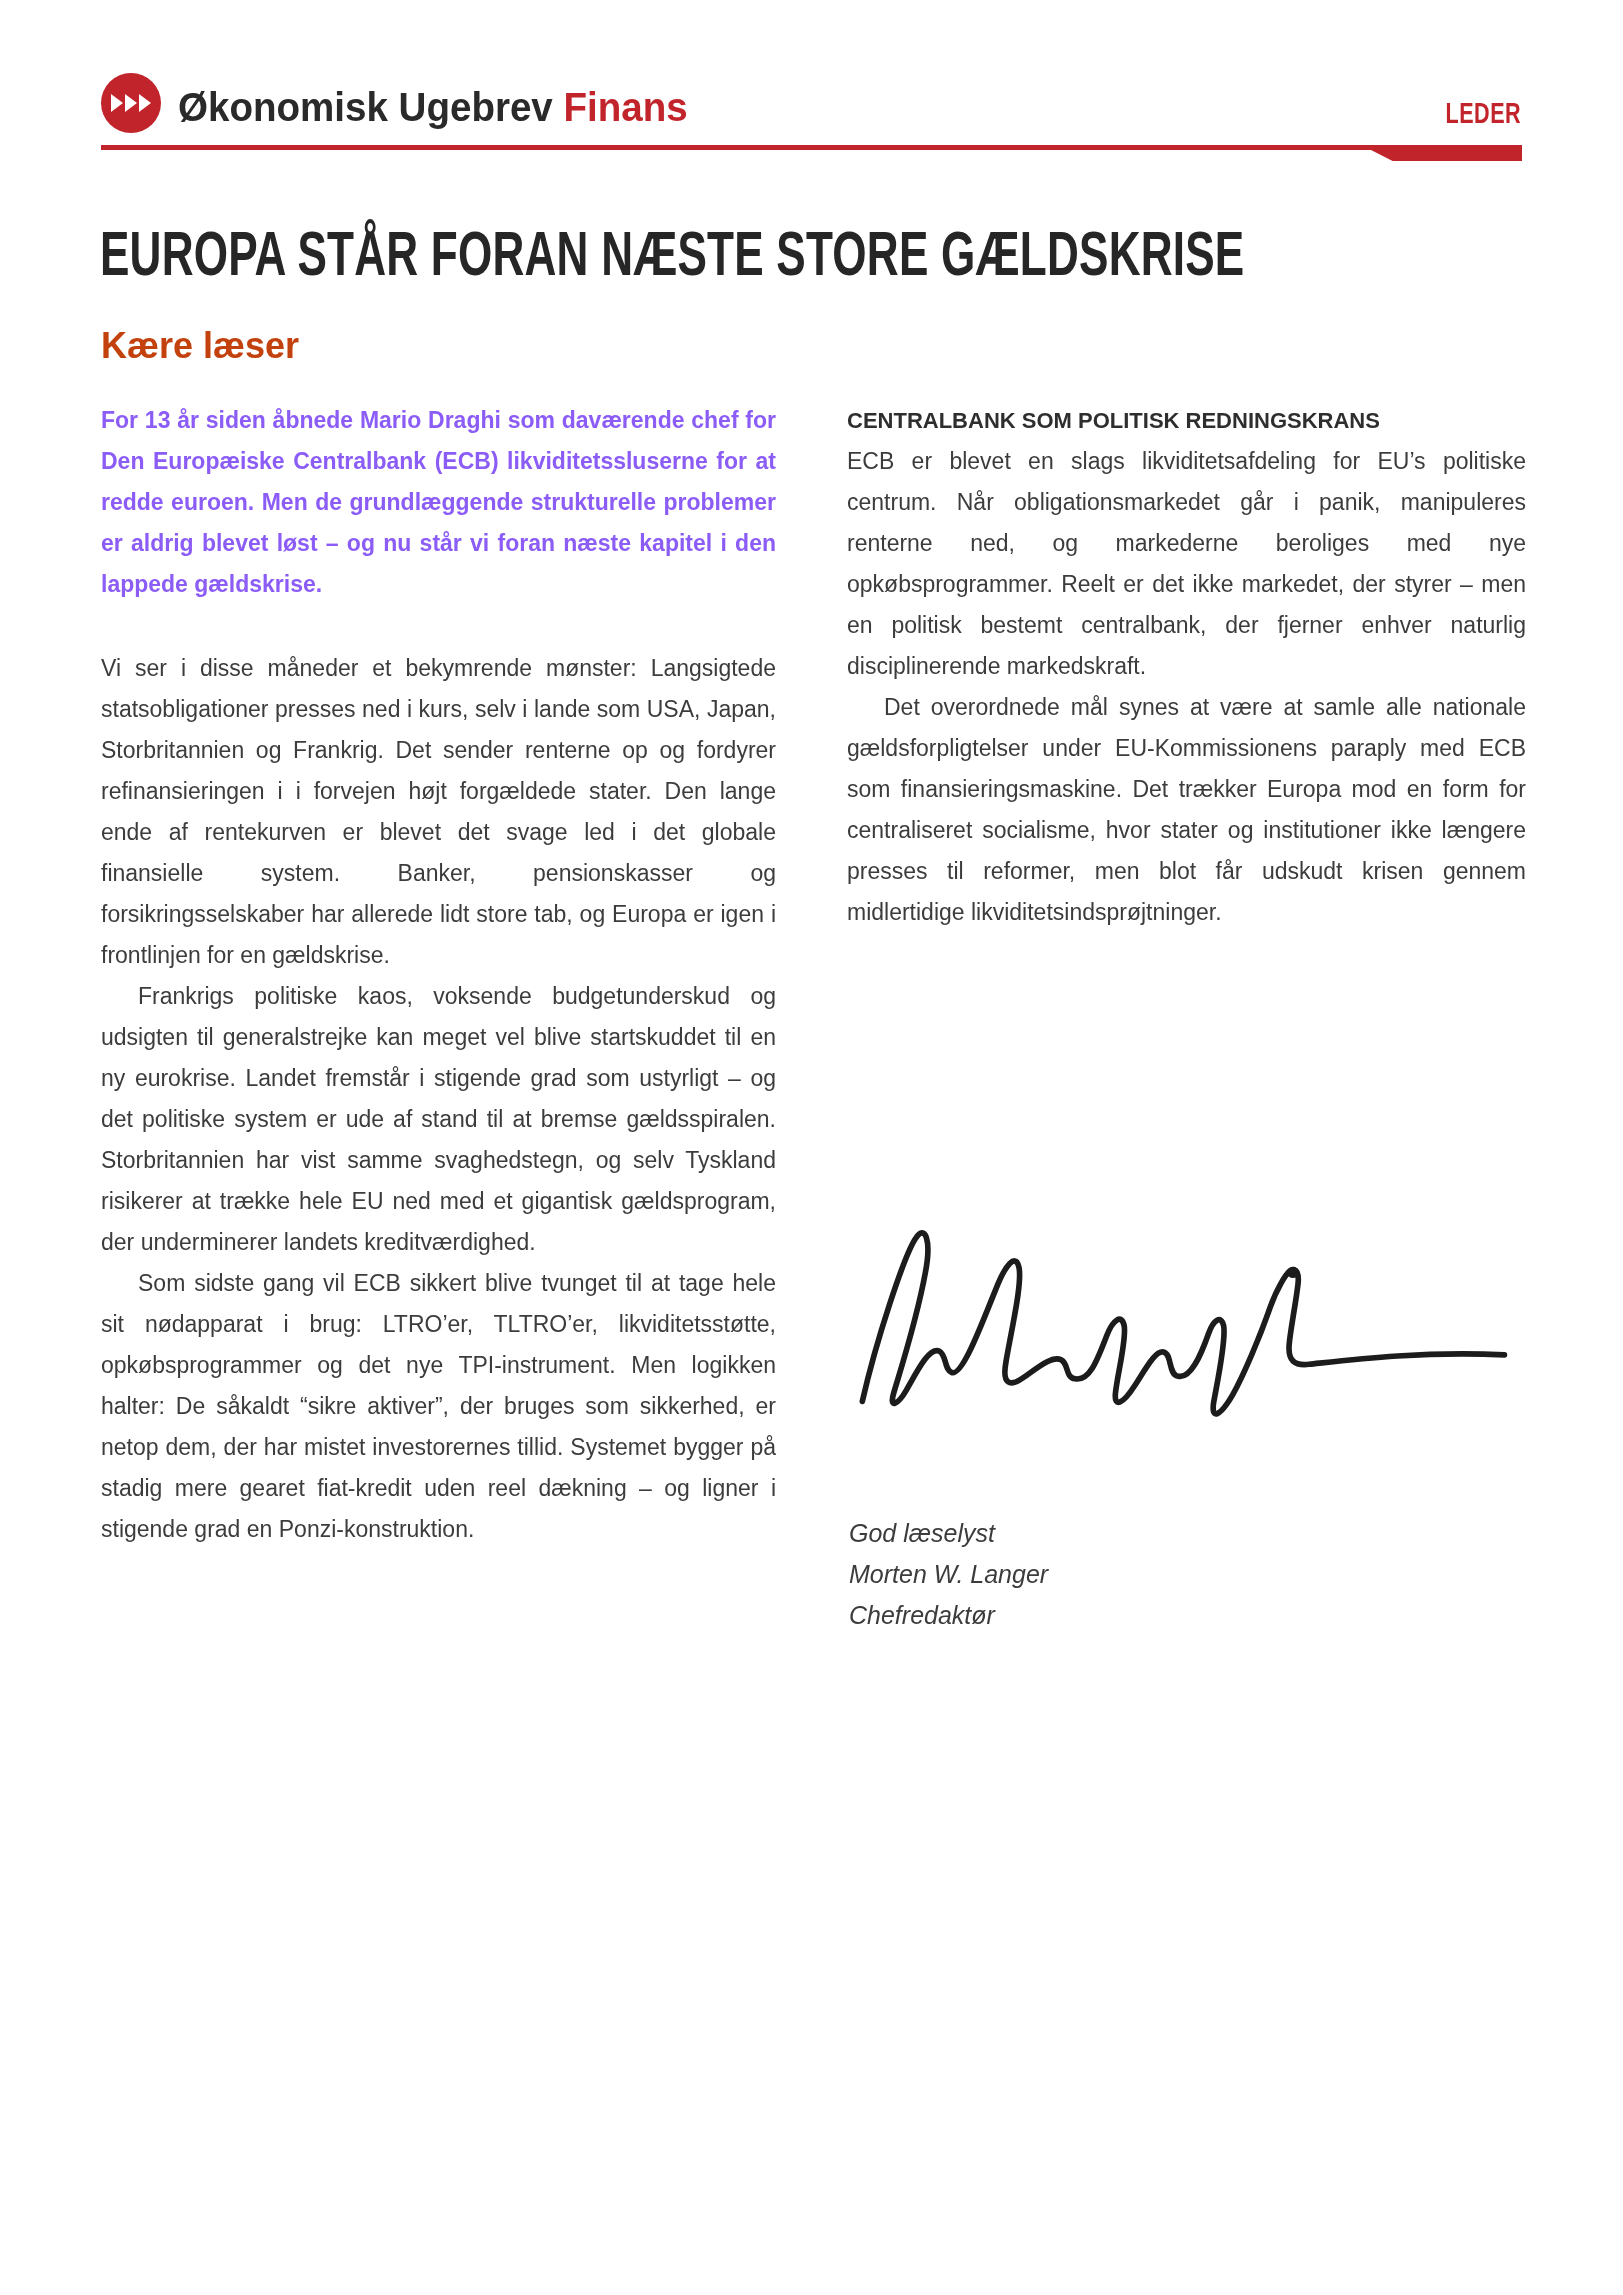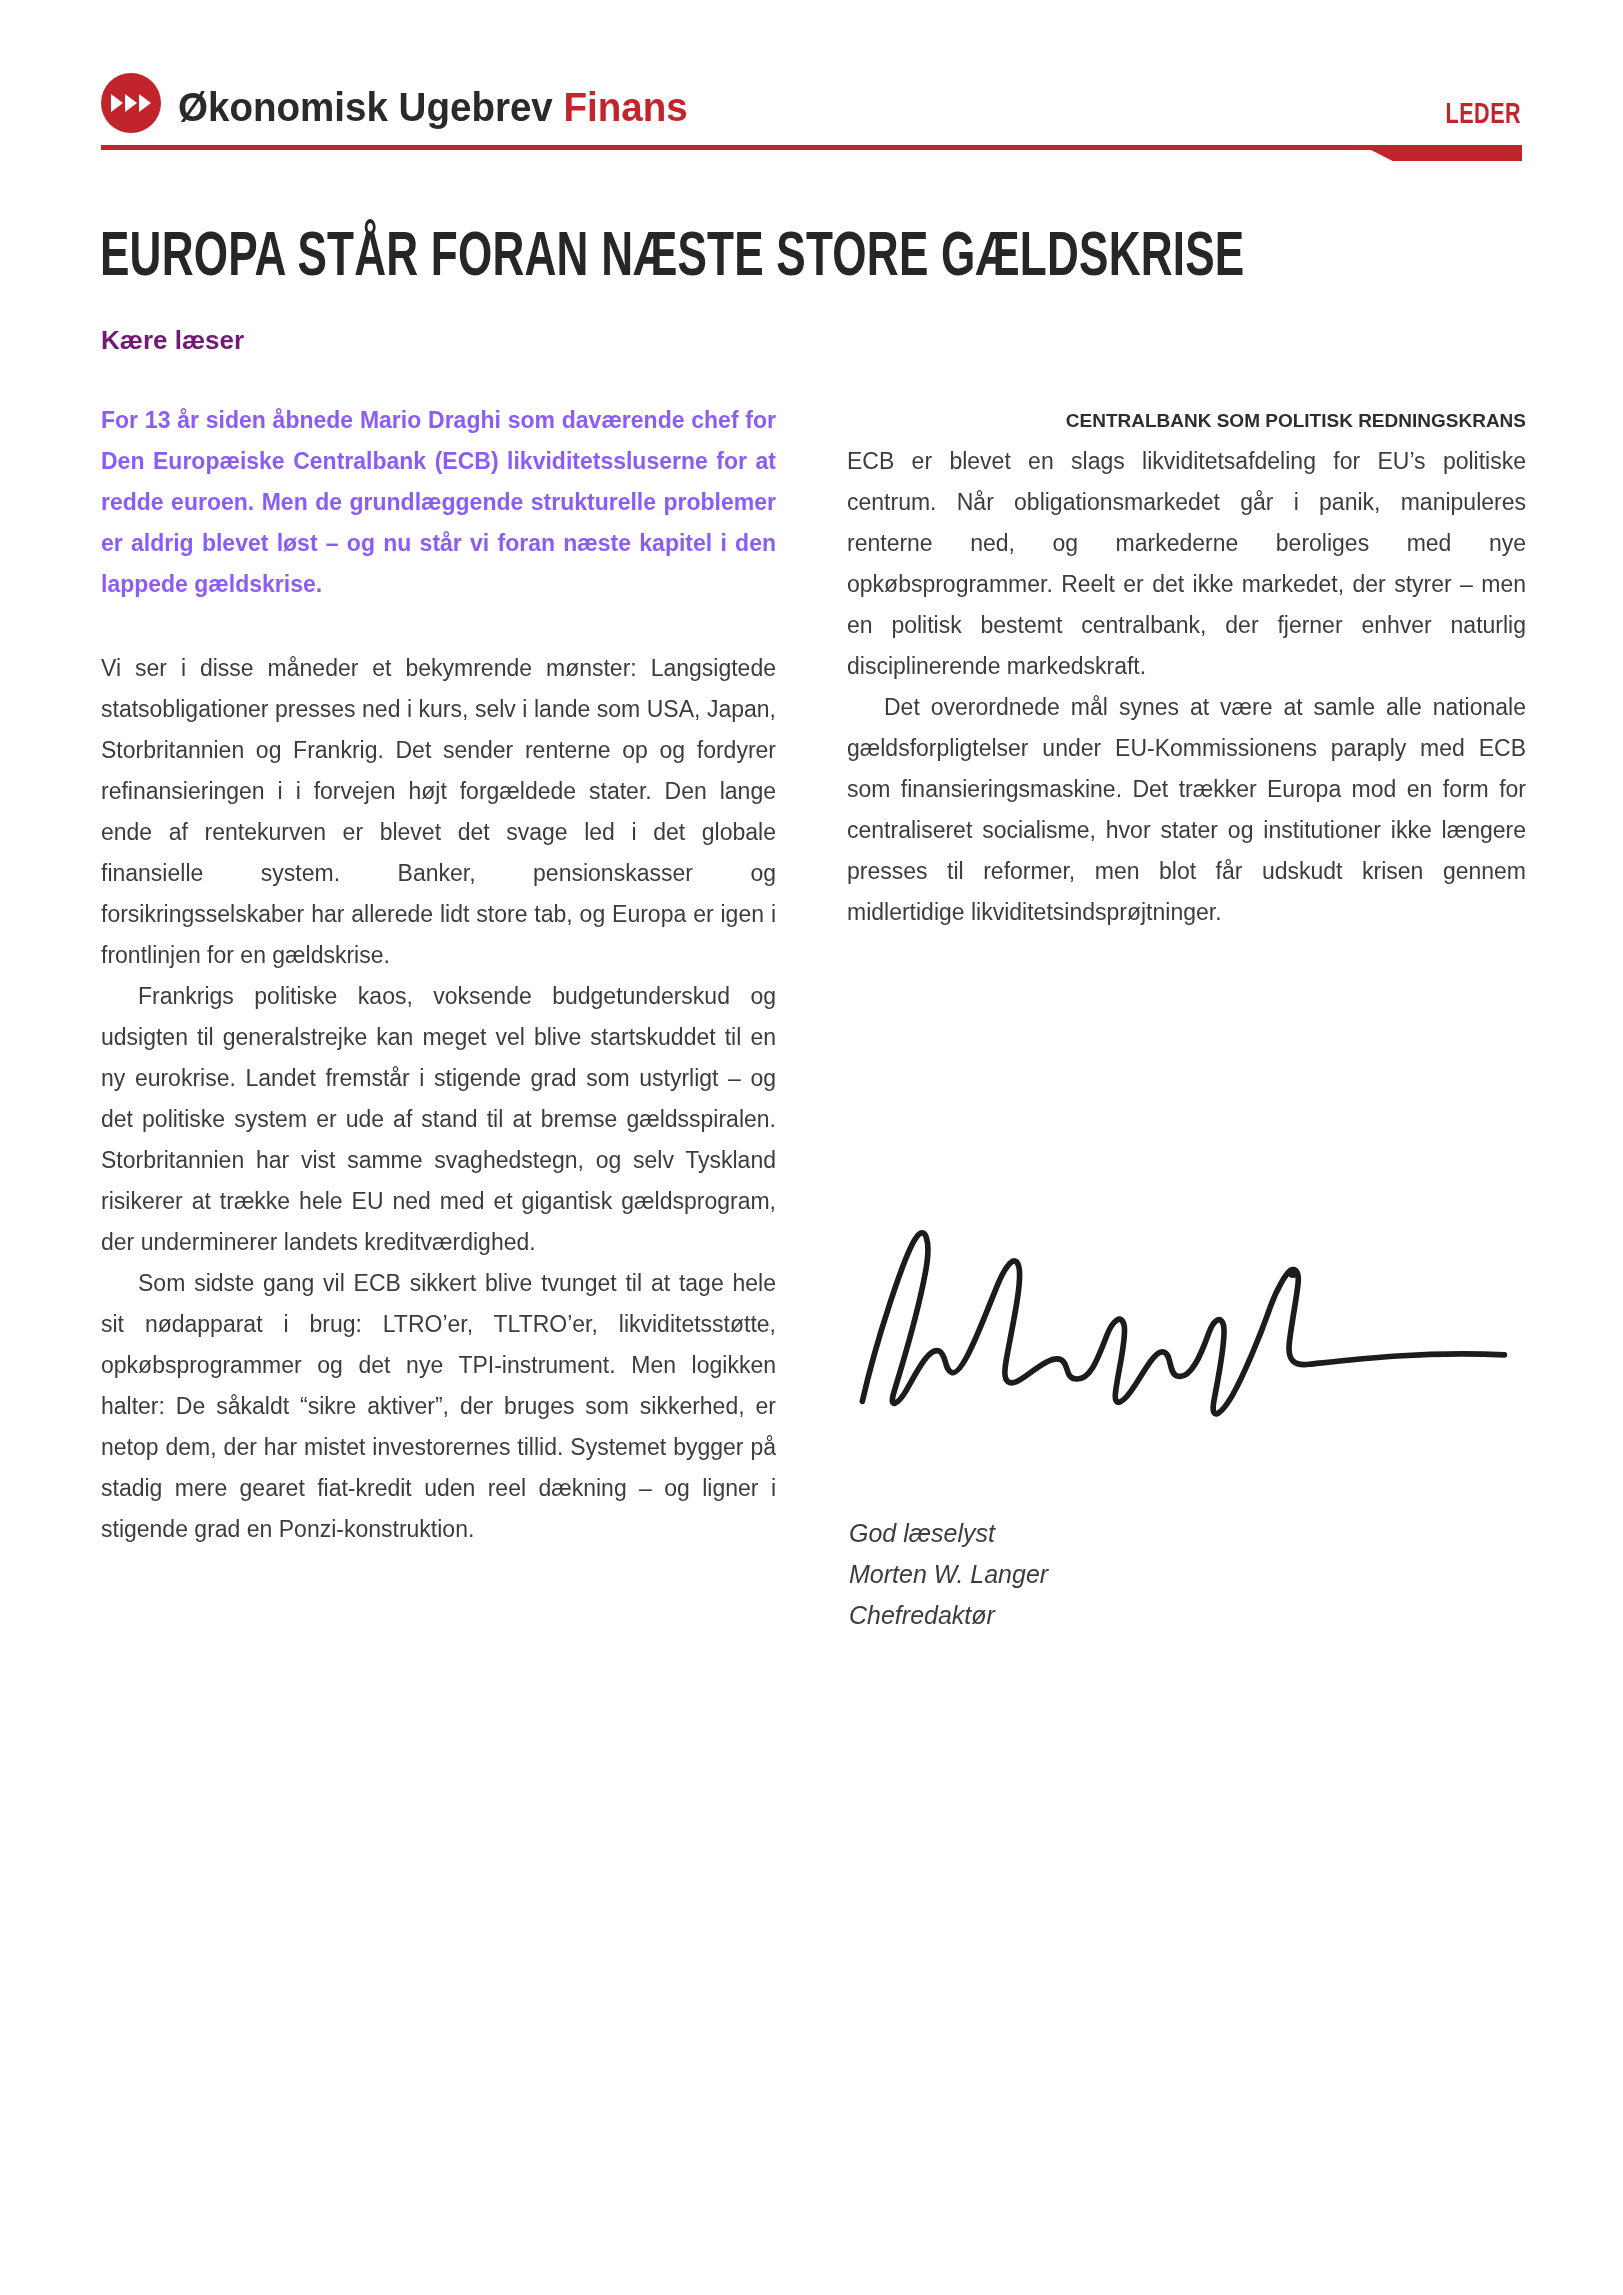--- a/index.html
+++ b/index.html
@@ -62,40 +62,40 @@
     font-size:63px;line-height:65px;font-weight:700;color:#262626;
     white-space:nowrap;
   }
   .title .condense{
     display:inline-block;
     transform:scaleX(0.70);transform-origin:0 0;
     letter-spacing:0.3px;
   }
   .salutation{
     position:absolute;left:101px;top:325px;
-    font-size:26px;font-weight:700;color:#701a75;
+    font-size:36px;font-weight:700;color:#c2410c;
   }
   
   .col{
     position:absolute;top:400px;
     font-size:23px;line-height:41px;
     text-align:justify;
     color:var(--body);
   }
   .col-left{left:101px;width:675px;}
   .col-right{left:847px;width:679px;}
   .col p{margin:0;}
   .col p.indent{text-indent:37px;}
   .intro{
     font-weight:700;color:#8b5cf6;
     margin-bottom:43px !important;
   }
   .col h2{
-    font-size:19px;line-height:41px;font-weight:700;color:#2e2e2e;
-    text-align:right;
+    font-size:22px;line-height:41px;font-weight:700;color:#2e2e2e;
+    text-align:left;
   }
   
   .signature{
     position:absolute;left:851px;top:1207px;
     width:661px;height:229px;
   }
   .signoff{
     position:absolute;left:849px;top:1513px;
     font-size:25px;line-height:41px;color:var(--body);font-style:italic;
   }

